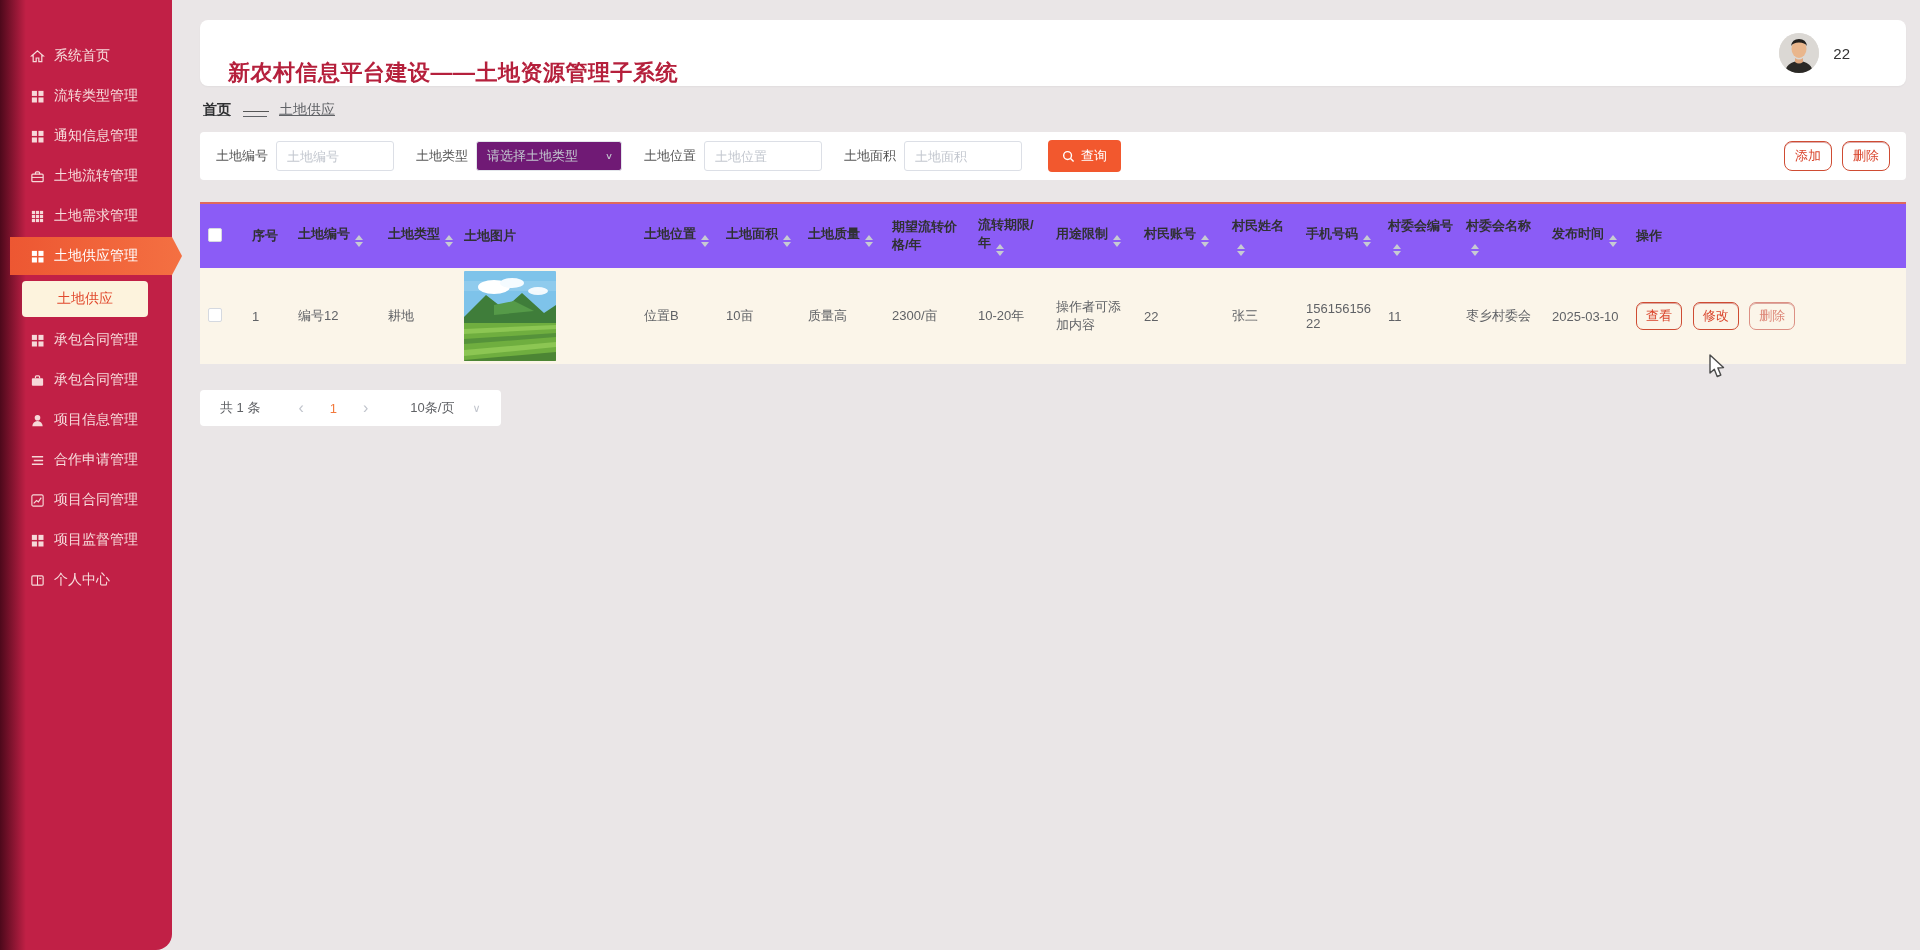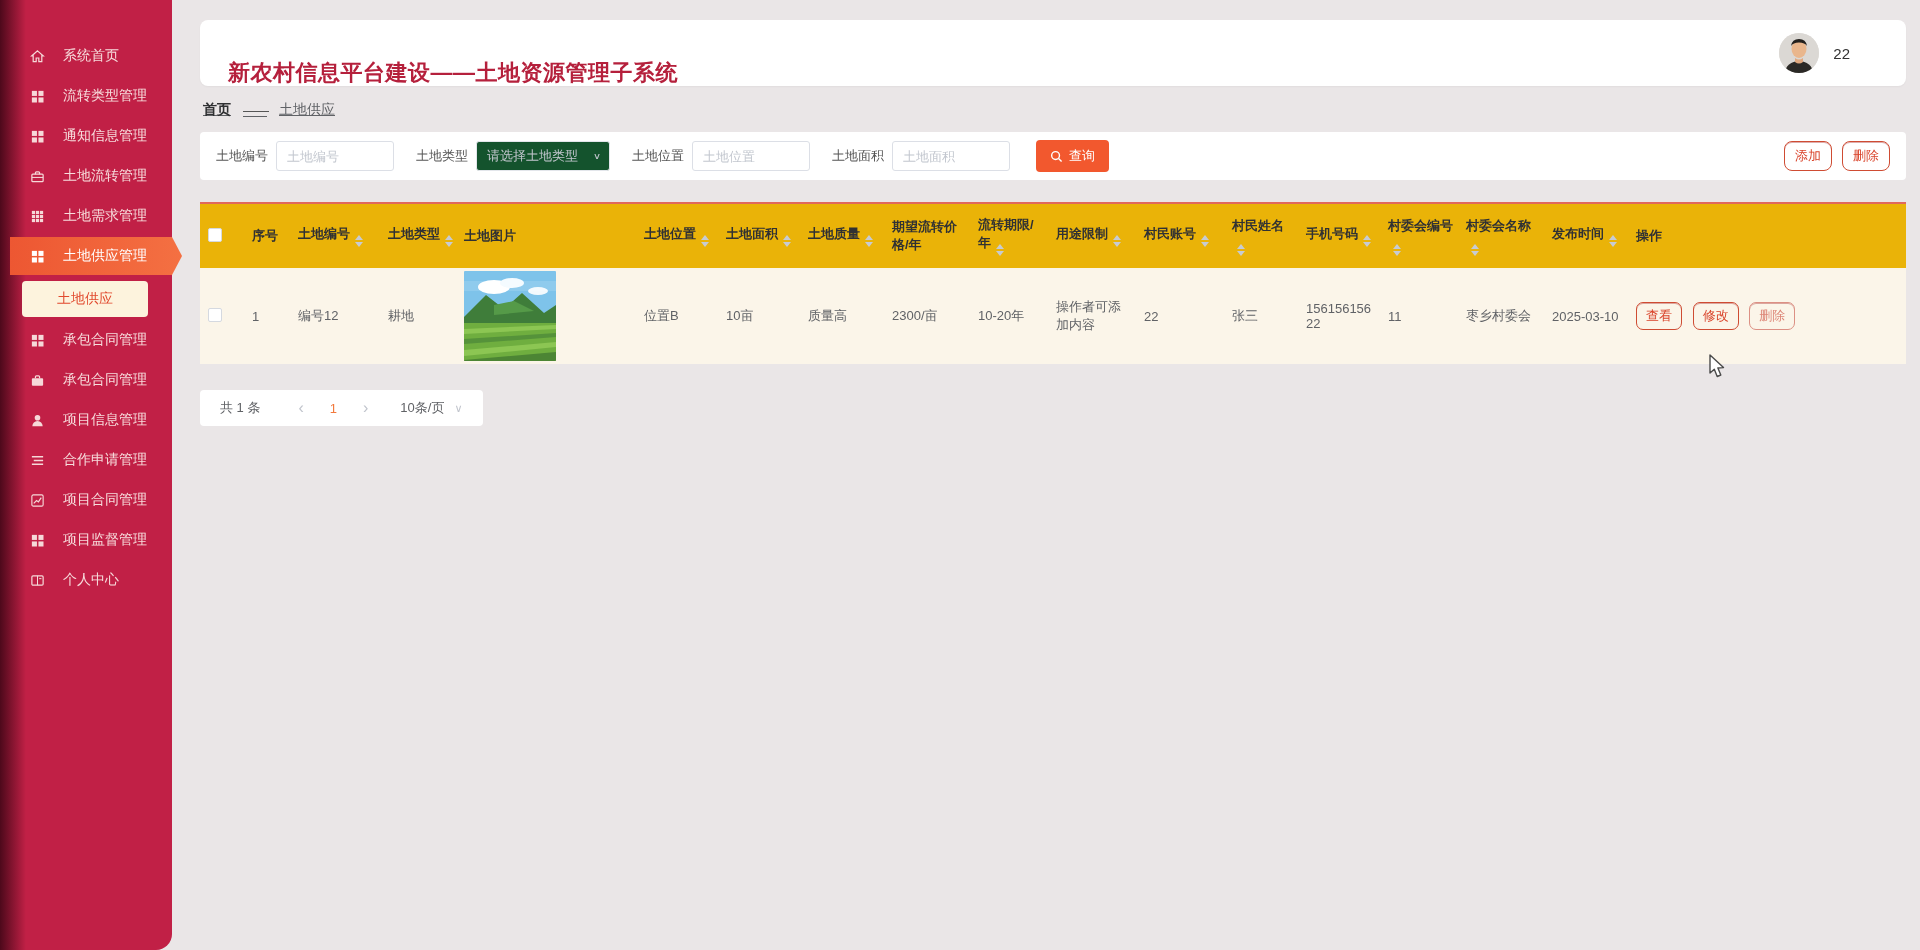--- a/index.html
+++ b/index.html
@@ -6,21 +6,21 @@
   html,body { width:1920px; height:950px; overflow:hidden; background:#eae6e7;
     font-family:"Liberation Sans", sans-serif; }
 
   
   .sidebar { position:fixed; left:0; top:0; bottom:0; width:172px;
     background:#c12046; border-radius:0 0 16px 0; z-index:5; overflow:visible; }
   .sidebar::before { content:''; position:absolute; top:0; bottom:0; left:0; width:26px;
     background:linear-gradient(90deg, rgba(48,3,16,.8), rgba(48,3,16,0));
     border-radius:0 0 0 0; pointer-events:none; }
   .menu { position:relative; padding-top:36px; display:flex; flex-direction:column; }
-  .menu-item { height:40px; display:flex; align-items:center; gap:18px;
+  .menu-item { height:40px; display:flex; align-items:center; gap:9px;
     padding-left:30px; color:#f7dcdc; font-size:14px; cursor:pointer; white-space:nowrap; }
   .menu-item .micon { width:15px; height:15px; flex:0 0 15px; color:#f6d9d9; display:block; }
   .menu-item.active { margin:1px 0 1px 10px; width:172px; height:38px; padding-left:20px;
     background:linear-gradient(90deg,#ed5732,#f47042); color:#fff;
     clip-path:polygon(0 0, calc(100% - 10px) 0, 100% 50%, calc(100% - 10px) 100%, 0 100%);text-align:right; }
   .menu-item.active .micon { color:#fff; }
   .submenu-item { margin:5px 0 3px 22px; width:126px; height:36px;
     background:#fdf3dd; border-radius:4px; color:#e14a2e; font-size:14px;
     display:flex; align-items:center; justify-content:center; cursor:pointer; }
 
@@ -40,33 +40,33 @@
   .breadcrumb .root { font-weight:bold; color:#303133; }
   .breadcrumb .sep { color:#555; letter-spacing:-2px; }
 
   .filter-card { margin-top:13px; background:#fff; border-radius:4px; height:48px;
     display:flex; align-items:center; padding:0 16px; }
   .f-label { font-size:13px; color:#555; margin:0 8px 0 0; white-space:nowrap; }
   .f-group { display:flex; align-items:center; margin-right:22px; }
   .f-input { width:118px; height:30px; border:1px solid #dcdfe6; border-radius:3px;
     padding:0 10px; font-size:13px; color:#606266; outline:none; }
   .f-input::placeholder { color:#c3c7cf; }
-  .f-select { width:134px; height:30px; border:1px solid #e3e6eb; border-radius:3px;
-    background:#14532d; color:#c3c7cf; font-size:13px; display:flex; align-items:center;
+  .f-select { width:146px; height:30px; border:1px solid #e3e6eb; border-radius:3px;
+    background:#701a75; color:#c3c7cf; font-size:13px; display:flex; align-items:center;
     justify-content:space-between; padding:0 8px 0 10px; cursor:pointer; }
   .f-select .chev { color:#c3c7cf; font-size:11px; transform:scaleY(.8); }
   .query-btn { margin-left:4px; height:32px; background:#f2582e; color:#fff; border:none;
     border-radius:4px; font-size:13px; display:flex; align-items:center; gap:6px;
     padding:0 14px; cursor:pointer; }
   .spacer { flex:1; }
   .outline-btn { width:48px; height:30px; background:#fff; border:1px solid #cf4c33;
     color:#d9432a; border-radius:8px; font-size:13px; cursor:pointer; margin-left:10px;
     box-shadow:inset 0 1px 0 rgba(160,20,20,.35); }
 
-  .table-card { margin-top:22px; background:#eab308; border-top:2px solid #e0695c; }
+  .table-card { margin-top:22px; background:#8b5cf6; border-top:2px solid #e0695c; }
   table { width:100%; border-collapse:collapse; table-layout:fixed; }
   thead tr { height:64px; }
   th { font-size:13px; color:#303133; font-weight:bold; text-align:left;
     padding:6px 2px 6px 8px; vertical-align:middle; }
   tbody tr { height:96px; background:#fbf5e9; }
   td { font-size:13px; color:#606266; text-align:left; padding:3px 4px 3px 8px;
     vertical-align:middle; word-break:break-all; }
   .sort { display:inline-flex; flex-direction:column; gap:2px; margin-left:5px;
     vertical-align:-2px; cursor:pointer; }
   .sort i { width:0; height:0; border-left:4px solid transparent;
@@ -80,21 +80,21 @@
     background:transparent; color:#d9432a; font-size:13px; margin-right:7px;
     cursor:pointer; box-shadow:inset 0 1px 0 rgba(160,20,20,.35); }
   .action-btn.muted { border-color:#dc9084; color:#dd8576; }
 
   .pagination { margin-top:26px; display:inline-flex; align-items:center;
     background:#fff; border-radius:4px; height:36px; padding:0 20px; gap:0;
     font-size:13px; color:#606266; }
   .pg-total { margin-right:26px; }
   .pg-arrow { color:#c0c4cc; font-size:16px; padding:0 12px; cursor:pointer; }
   .pg-num { color:#f2793c; padding:0 14px; cursor:pointer; }
-  .pg-size { margin-left:20px; display:flex; align-items:center; gap:10px;
+  .pg-size { margin-left:30px; display:flex; align-items:center; gap:18px;
     color:#606266; cursor:pointer; }
   .pg-size .chev { color:#c0c4cc; font-size:11px; }
 
   .cursor { position:fixed; left:1706px; top:354px; z-index:20; pointer-events:none; }
 </style>
 </head>
 <body>
 
 <div class="sidebar">
   <div class="menu">

